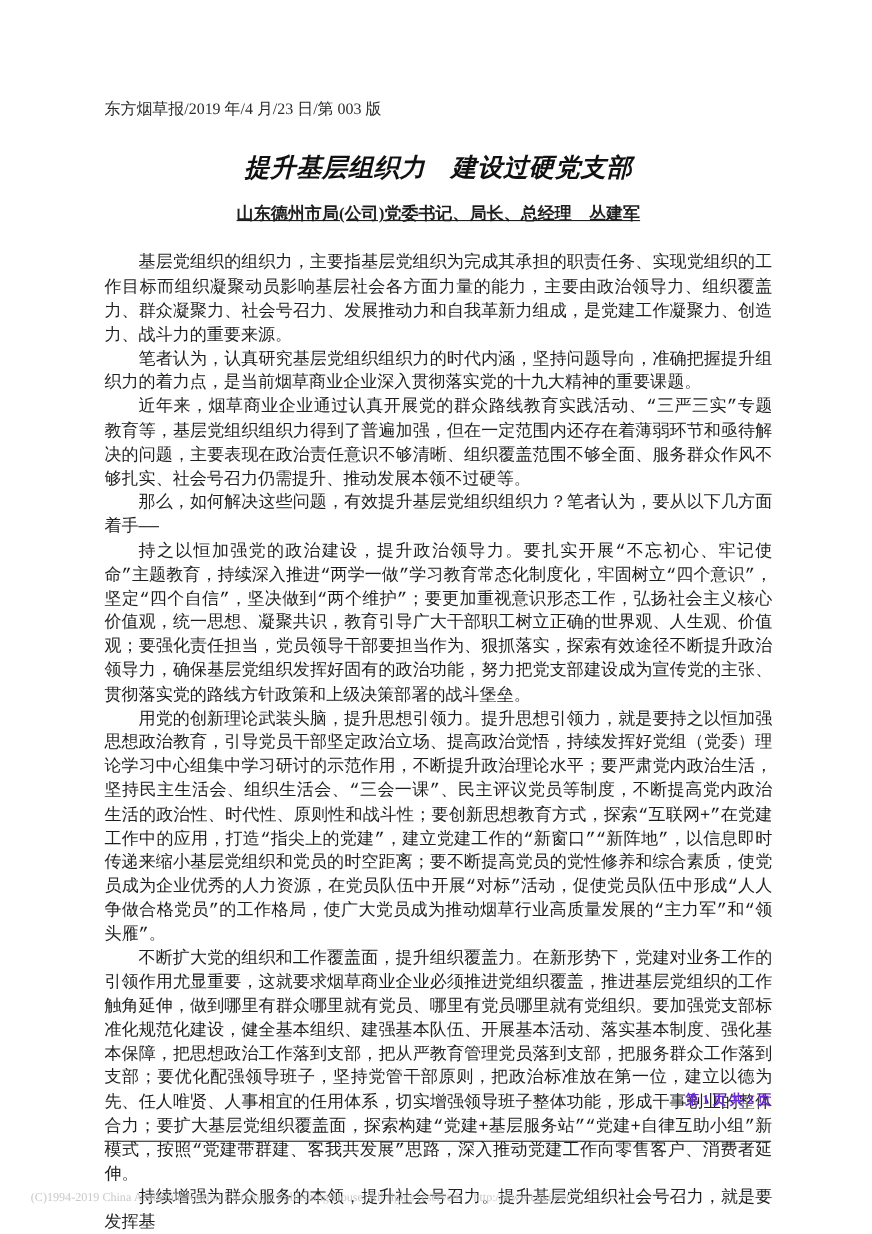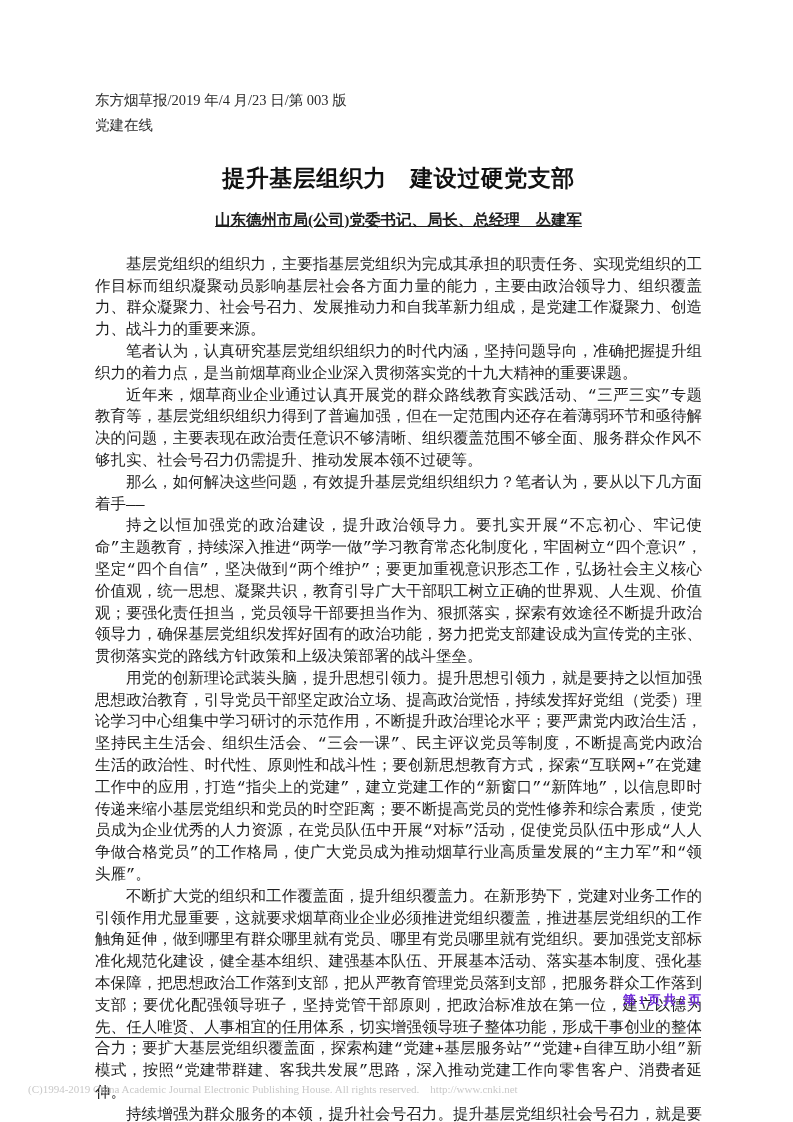--- a/index.html
+++ b/index.html
@@ -28,20 +28,21 @@
     color: #2a2a2a;
     text-align: left;
   }
   .article-title {
     margin: 24px 0 16px 0;
     font-size: 23px;
     font-weight: bold;
     text-align: center;
     color: #111111;
     letter-spacing: 0.5px;
+    font-style: italic;
   }
   .byline {
     margin: 0 0 24px 0;
     font-size: 15.5px;
     font-weight: bold;
     text-align: center;
     color: #1f1f1f;
     text-decoration: underline;
   }
   .body-text .para {
@@ -80,21 +81,20 @@
     font-family: "Liberation Serif", "DejaVu Serif", serif;
   }
 </style>
 </head>
 <body>
 
 <div class="page">
 
   <div class="content">
     <div class="src-line">东方烟草报/2019 年/4 月/23 日/第 003 版</div>
-    <div class="src-line">党建在线</div>
 
     <h1 class="article-title">提升基层组织力　建设过硬党支部</h1>
 
     <div class="byline">山东德州市局(公司)党委书记、局长、总经理　丛建军</div>
 
     <div class="body-text">
         <p class="para">基层党组织的组织力，主要指基层党组织为完成其承担的职责任务、实现党组织的工作目标而组织凝聚动员影响基层社会各方面力量的能力，主要由政治领导力、组织覆盖力、群众凝聚力、社会号召力、发展推动力和自我革新力组成，是党建工作凝聚力、创造力、战斗力的重要来源。</p>
         <p class="para">笔者认为，认真研究基层党组织组织力的时代内涵，坚持问题导向，准确把握提升组织力的着力点，是当前烟草商业企业深入贯彻落实党的十九大精神的重要课题。</p>
         <p class="para">近年来，烟草商业企业通过认真开展党的群众路线教育实践活动、“三严三实”专题教育等，基层党组织组织力得到了普遍加强，但在一定范围内还存在着薄弱环节和亟待解决的问题，主要表现在政治责任意识不够清晰、组织覆盖范围不够全面、服务群众作风不够扎实、社会号召力仍需提升、推动发展本领不过硬等。</p>
         <p class="para">那么，如何解决这些问题，有效提升基层党组织组织力？笔者认为，要从以下几方面着手——</p>

